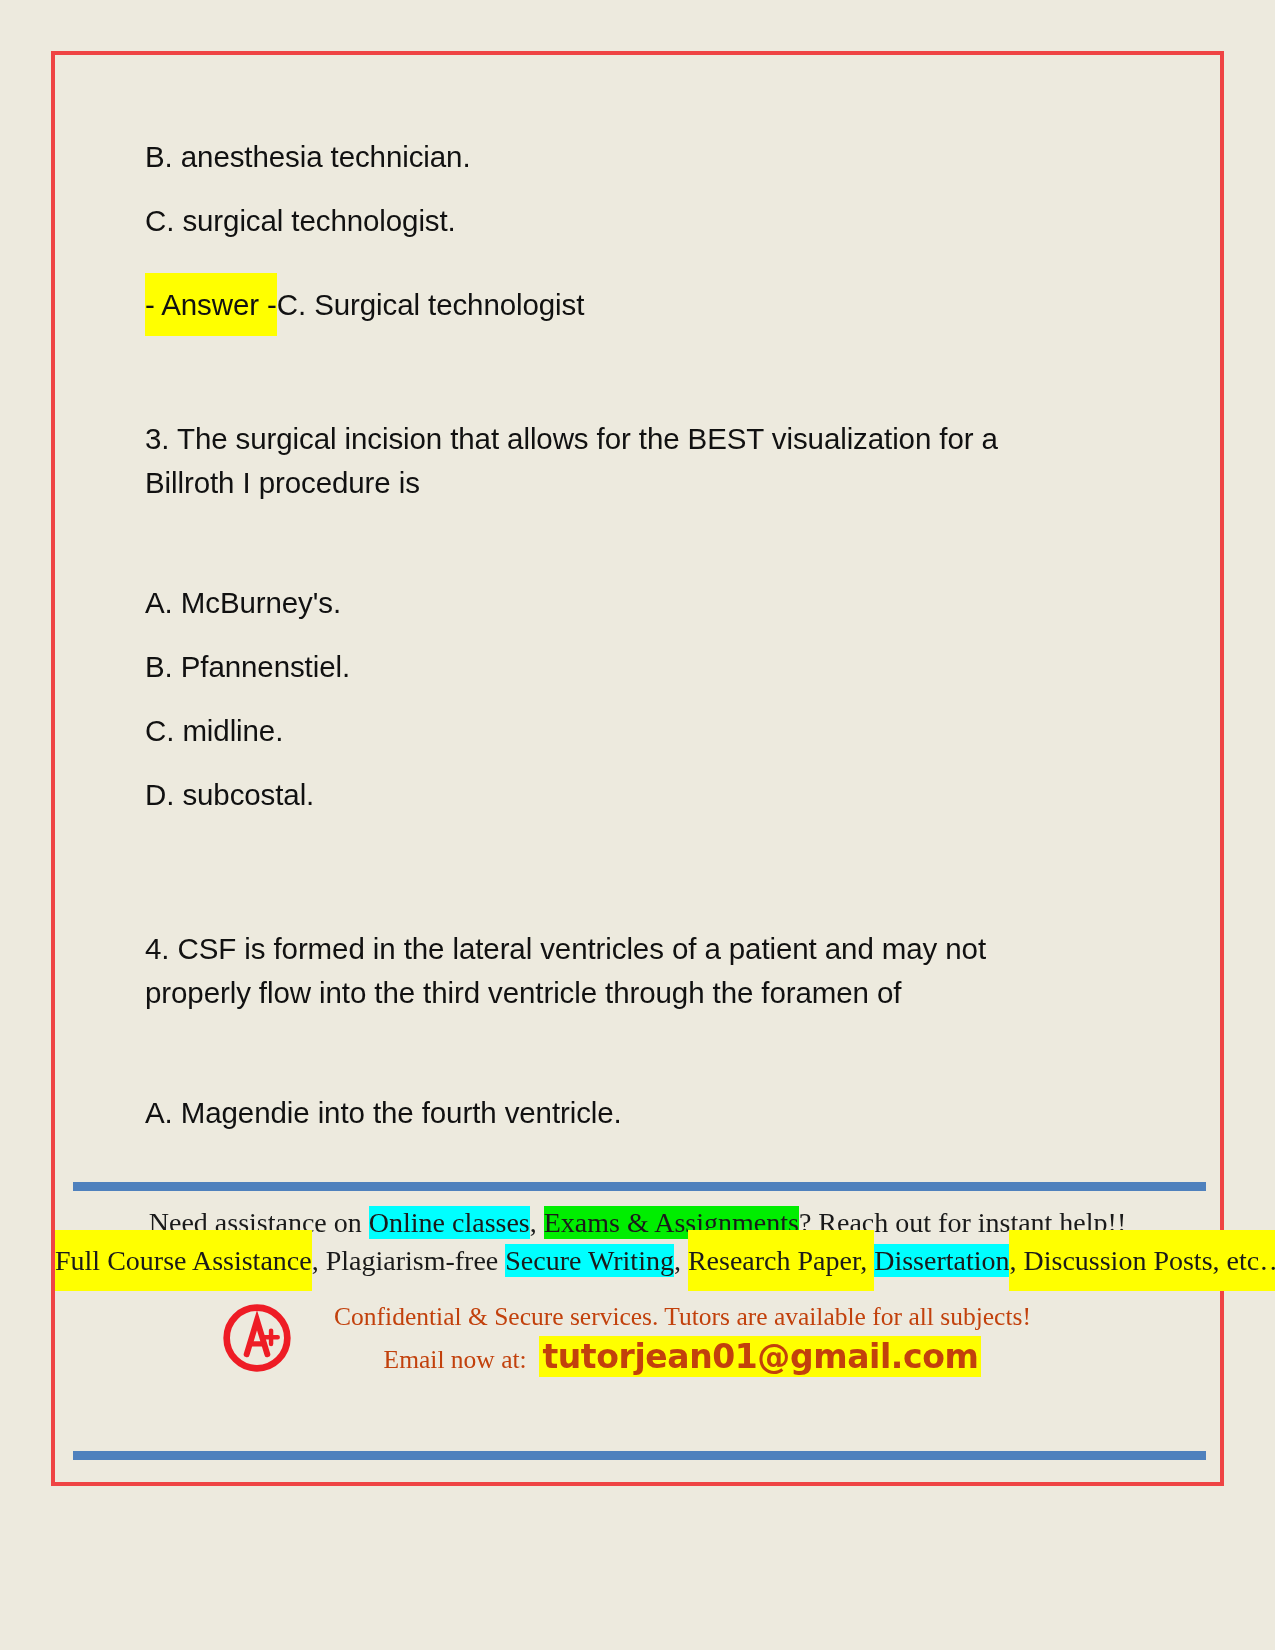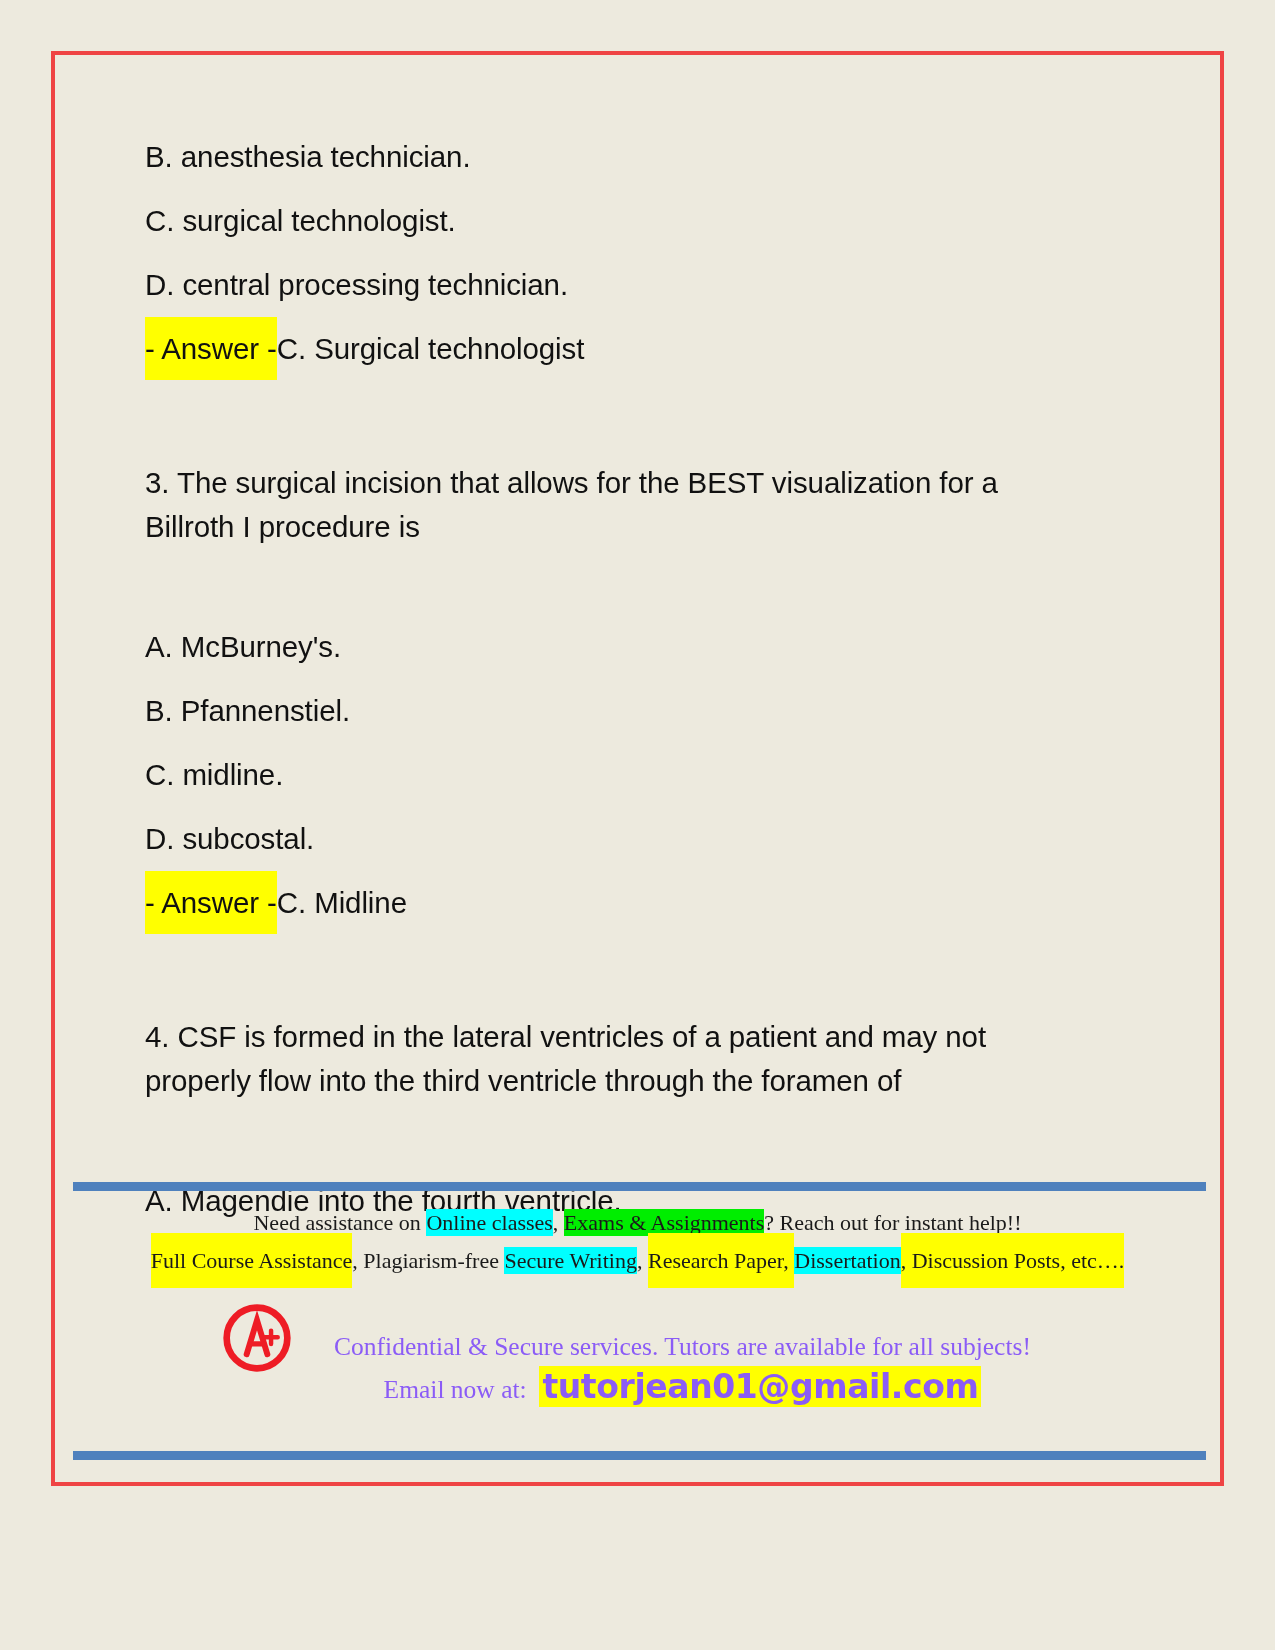--- a/index.html
+++ b/index.html
@@ -78,21 +78,21 @@
   #rule-top { top: 0px; }
   #rule-bottom { bottom: 22px; }
 
   #footer-lines {
     position: absolute;
     left: 0;
     right: 0;
     top: 22px;
     text-align: center;
     font-family: "Liberation Serif", serif;
-    font-size: 22px;
+    font-size: 28px;
     line-height: 38px;
     color: #1a1a1a;
   }
   .footer-line { white-space: pre; }
 
   #footer-lower {
     position: absolute;
     left: 0;
     right: 0;
     top: 115px;
@@ -107,22 +107,21 @@
   }
   #footer-contact {
     position: absolute;
     left: 250px;
     right: 160px;
     top: 0;
     text-align: center;
     font-family: "Liberation Serif", serif;
     font-size: 25.5px;
     line-height: 40px;
-    color: #8b5cf6;
-    margin-top: 30px;
+    color: #c2410c;
   }
   .email-addr {
     font-family: "DejaVu Sans", sans-serif;
     font-weight: bold;
     font-size: 33px;
     background: #ffff00;
     padding: 1px 3px;
     letter-spacing: -0.4px;
   }
   .contact-line { white-space: pre; }
@@ -133,21 +132,20 @@
 <div id="page-frame">
 
   <div id="doc-body">
 
     <div class="qline">B. anesthesia technician.</div>
     <div class="gap-sm"></div>
 
     <div class="qline">C. surgical technologist.</div>
     <div class="gap-sm"></div>
 
-    <div class="qline">D. central processing technician.</div>
     <div class="gap-sm"></div>
 
     <div class="qline"><span class="hl-yellow">- Answer -</span><span>C. Surgical technologist</span></div>
 
     <div class="gap-xl"></div>
 
     <div class="qline">3. The surgical incision that allows for the BEST visualization for a</div>
     <div class="qline">Billroth I procedure is</div>
 
     <div class="gap-lg"></div>
@@ -157,21 +155,20 @@
 
     <div class="qline">B. Pfannenstiel.</div>
     <div class="gap-sm"></div>
 
     <div class="qline">C. midline.</div>
     <div class="gap-sm"></div>
 
     <div class="qline">D. subcostal.</div>
     <div class="gap-sm"></div>
 
-    <div class="qline"><span class="hl-yellow">- Answer -</span><span>C. Midline</span></div>
 
     <div class="gap-xl"></div>
 
     <div class="qline">4. CSF is formed in the lateral ventricles of a patient and may not</div>
     <div class="qline">properly flow into the third ventricle through the foramen of</div>
 
     <div class="gap-lg"></div>
 
     <div class="qline">A. Magendie into the fourth ventricle.</div>
 

